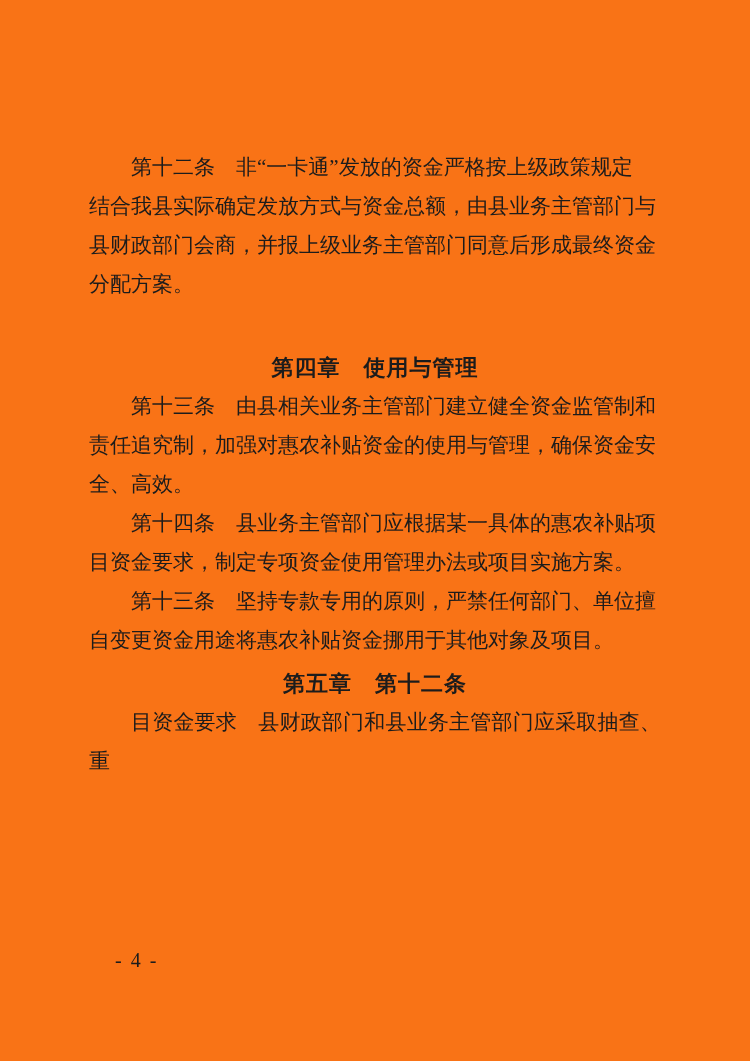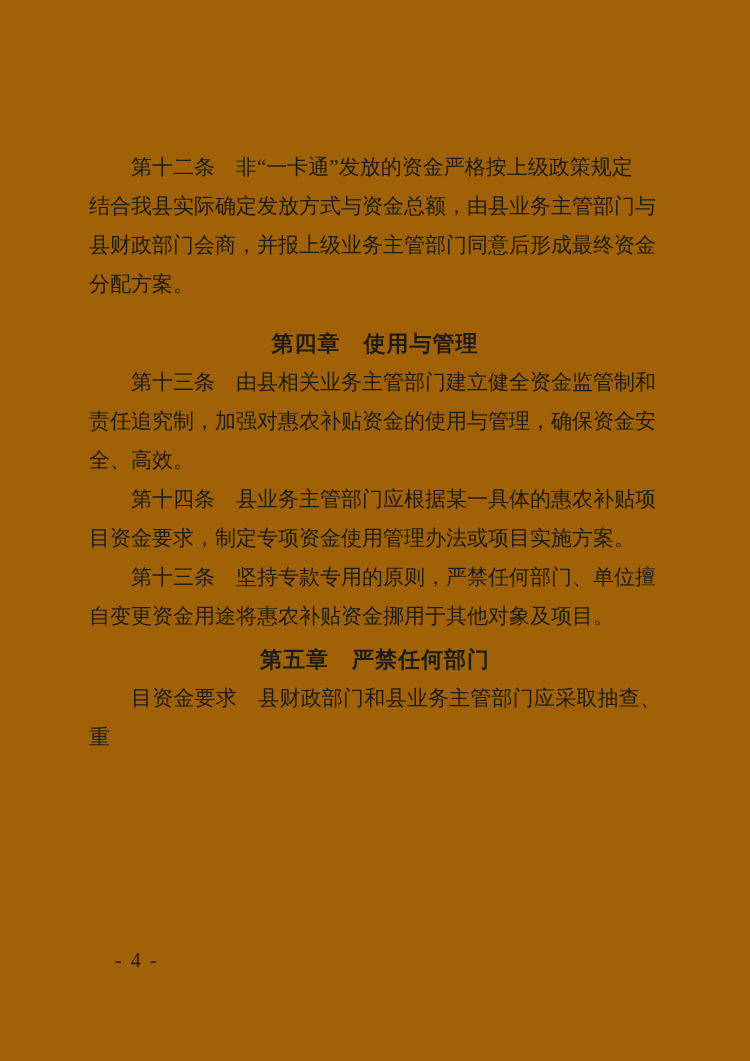--- a/index.html
+++ b/index.html
@@ -4,21 +4,21 @@
 <style>
   html, body {
     margin: 0;
     padding: 0;
     background: #ffffff;
   }
   .page {
     position: relative;
     width: 750px;
     height: 1061px;
-    background: #a16207;
+    background: #f97316;
     overflow: hidden;
     font-family: "Liberation Serif", "DejaVu Serif", serif;
     color: #1c1c1c;
   }
   .content {
     position: absolute;
     left: 89px;
     top: 148px;
     width: 572px;
   }
@@ -34,21 +34,21 @@
   .chapter-heading {
     margin: 0;
     font-family: "Liberation Sans", "DejaVu Sans", sans-serif;
     font-weight: bold;
     font-size: 22px;
     line-height: 39px;
     text-align: center;
     letter-spacing: 1px;
   }
   .chapter-heading.first {
-    margin-top: 20px;
+    margin-top: 44px;
   }
   .chapter-heading.second {
     margin-top: 4px;
   }
   .page-number {
     position: absolute;
     left: 115px;
     top: 948px;
     font-size: 20px;
     line-height: 24px;
@@ -66,17 +66,17 @@
 县财政部门会商，并报上级业务主管部门同意后形成最终资金
 分配方案。</p>
     <div class="chapter-heading first">第四章　使用与管理</div>
     <p class="para">第十三条　由县相关业务主管部门建立健全资金监管制和
 责任追究制，加强对惠农补贴资金的使用与管理，确保资金安
 全、高效。</p>
     <p class="para">第十四条　县业务主管部门应根据某一具体的惠农补贴项
 目资金要求，制定专项资金使用管理办法或项目实施方案。</p>
     <p class="para">第十三条　坚持专款专用的原则，严禁任何部门、单位擅
 自变更资金用途将惠农补贴资金挪用于其他对象及项目。</p>
-    <div class="chapter-heading second">第五章　严禁任何部门</div>
+    <div class="chapter-heading second">第五章　第十二条</div>
     <p class="para">目资金要求　县财政部门和县业务主管部门应采取抽查、重</p>
   </div>
   <div class="page-number">- 4 -</div>
 </div>
 
 </body></html>

